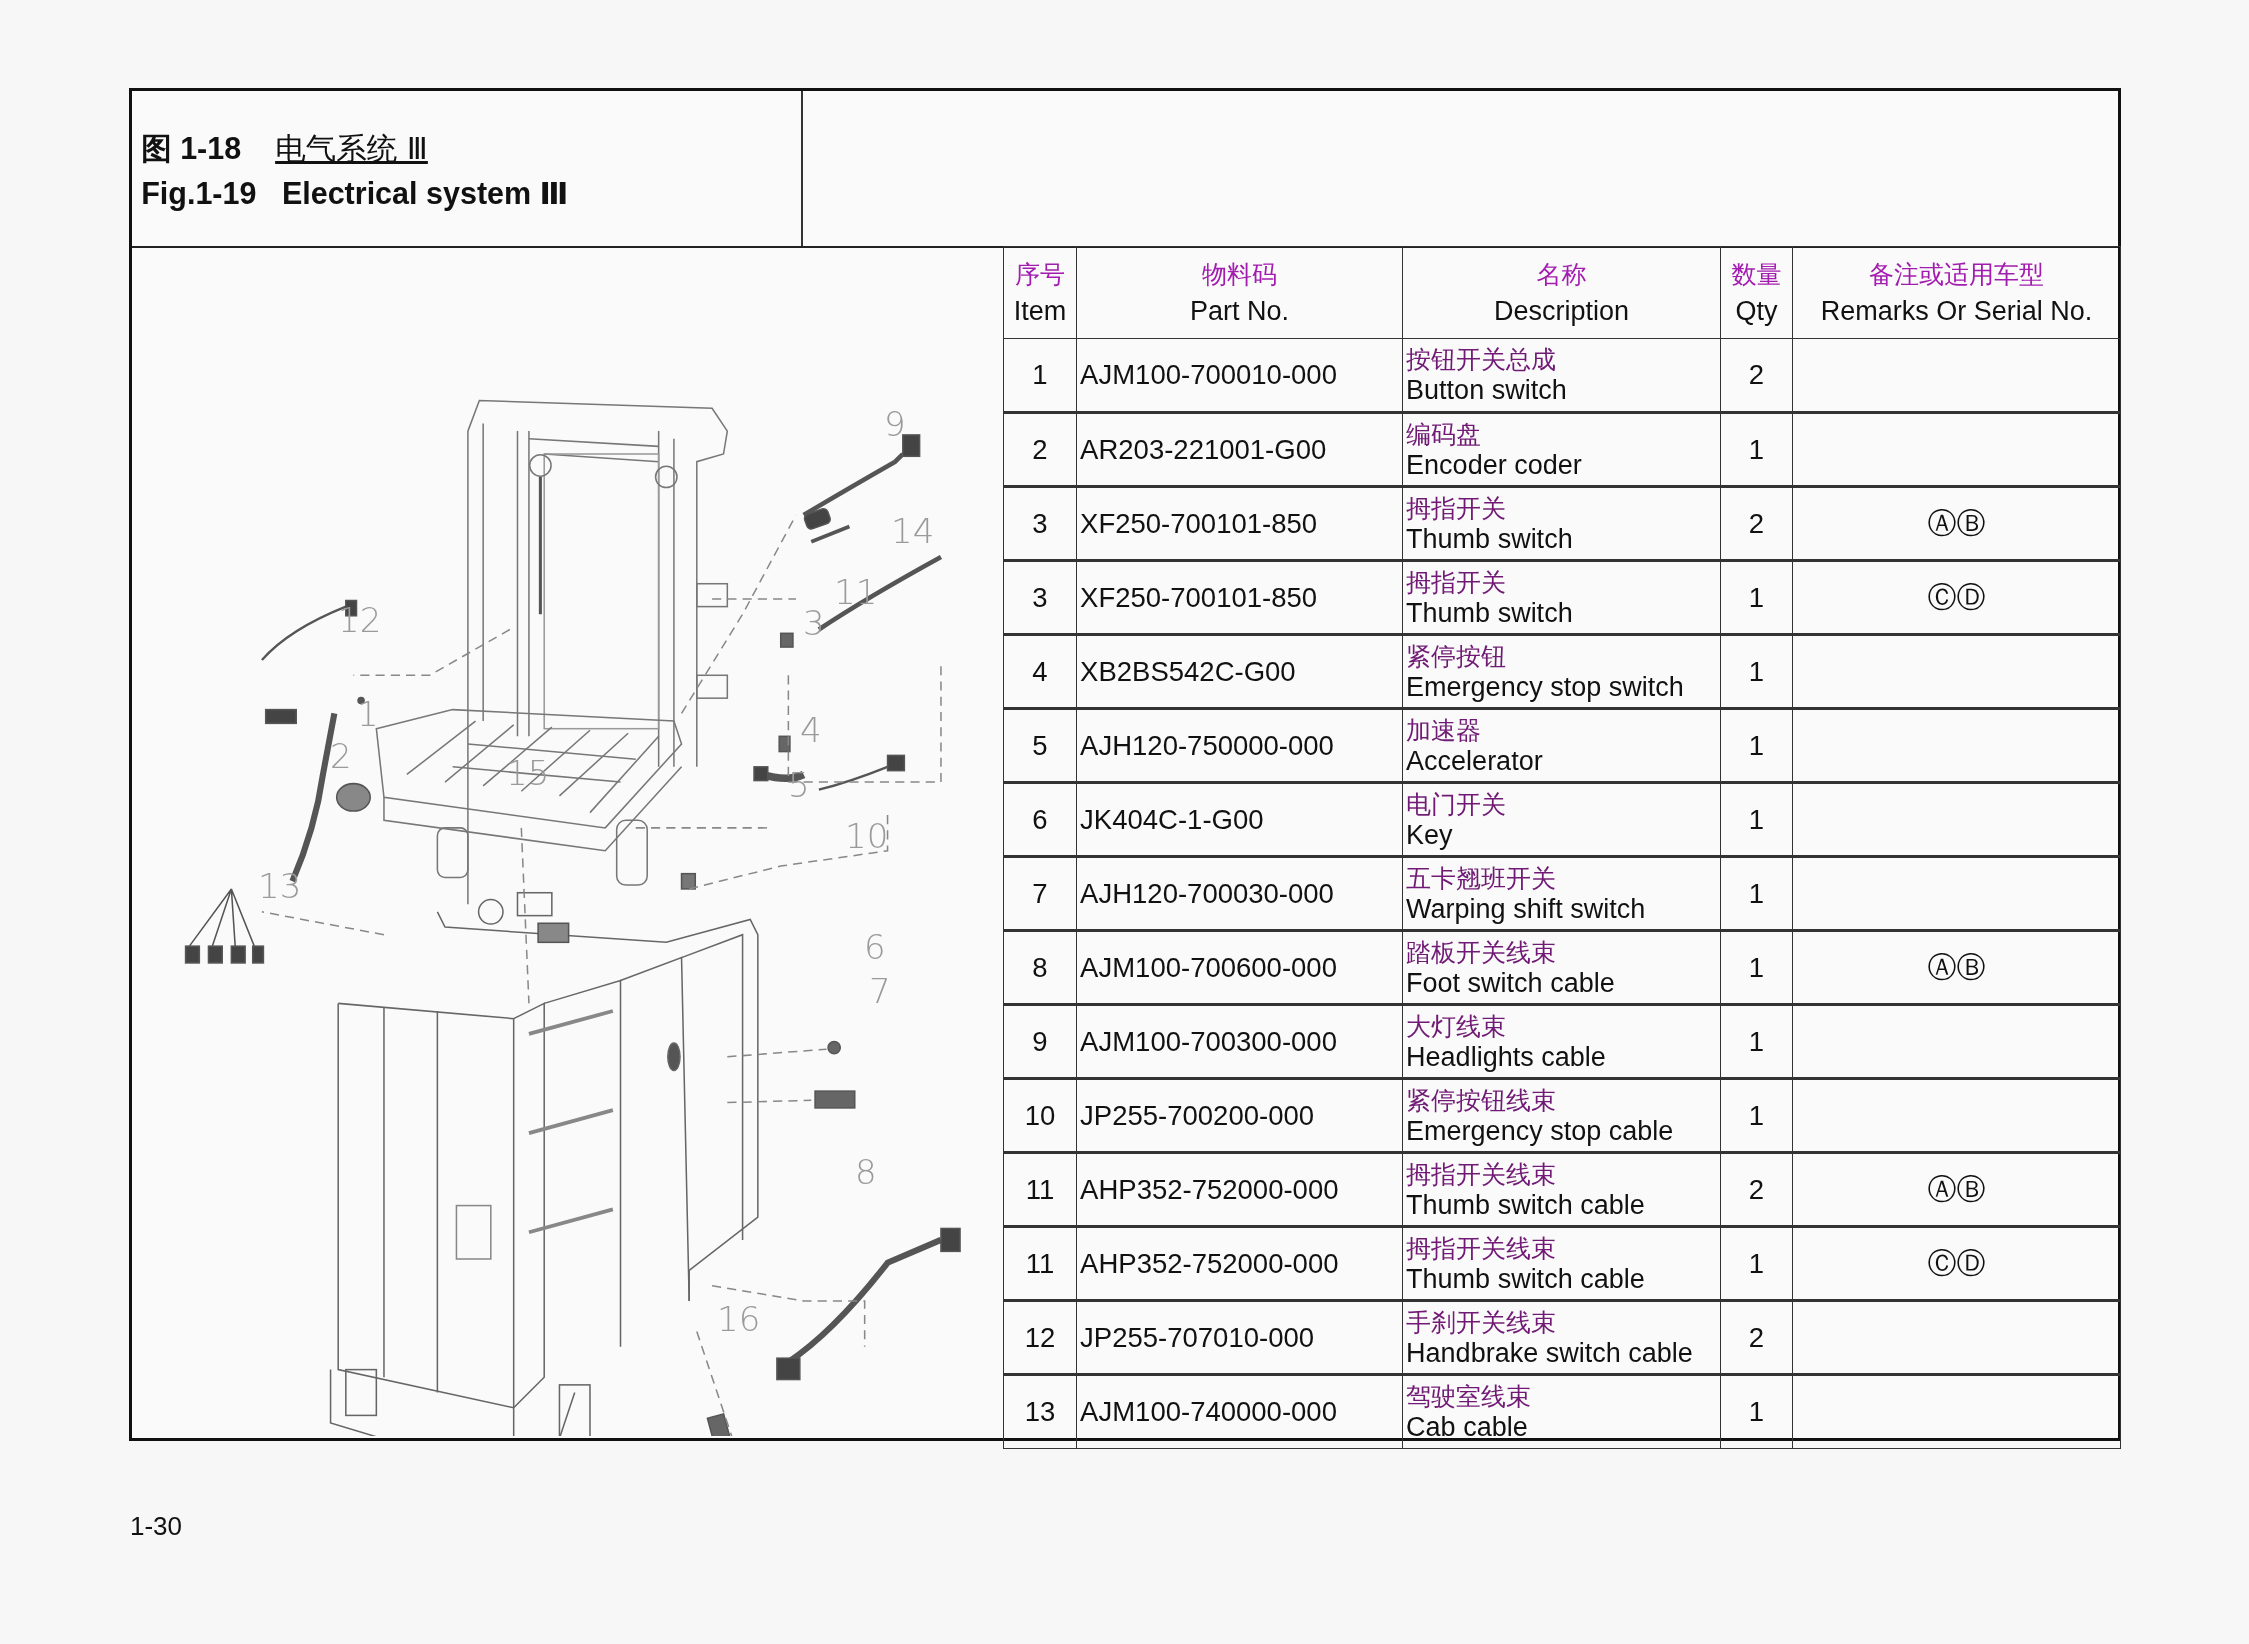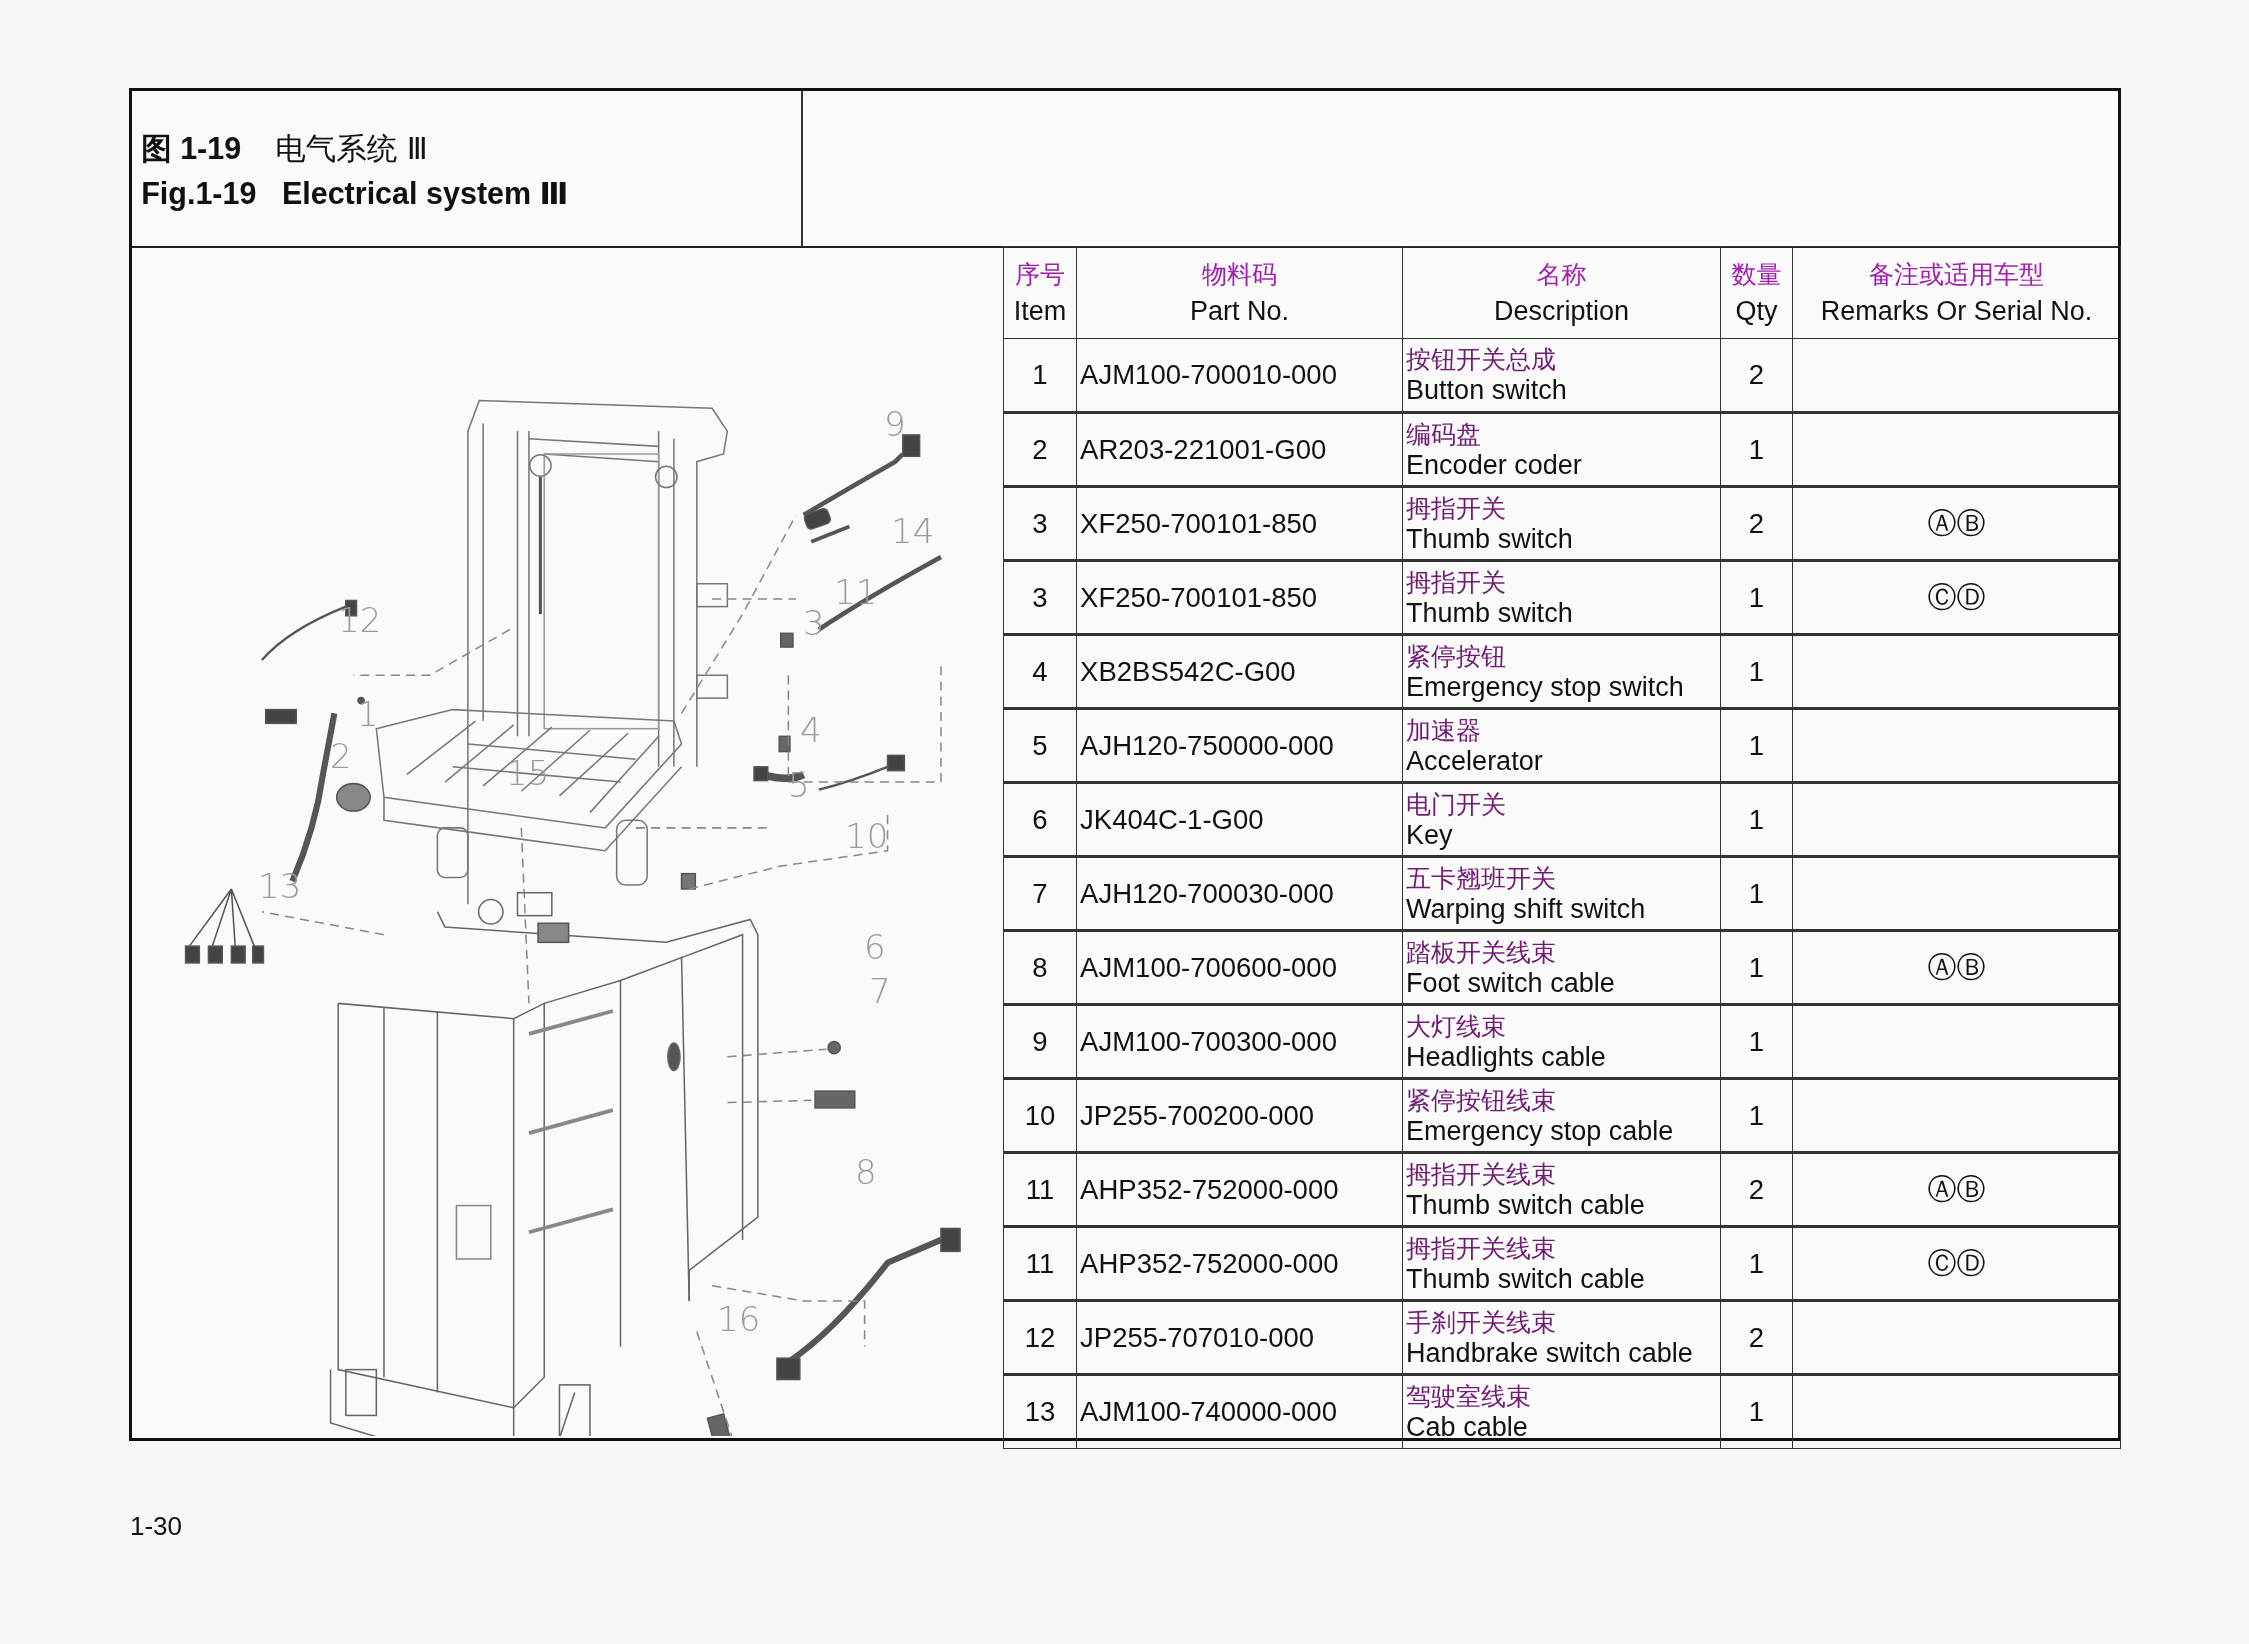--- a/index.html
+++ b/index.html
@@ -3,21 +3,21 @@
 <meta charset="utf-8">
 <style>
   html,body{margin:0;padding:0;}
   body{width:2250px;height:1644px;background:#f7f7f7;position:relative;overflow:hidden;
        font-family:"Liberation Sans","DejaVu Sans",sans-serif;color:#111;}
   .frame{position:absolute;left:129px;top:88px;width:1992px;height:1353px;
          border:3.8px solid #111;box-sizing:border-box;background:#fafafa;}
   .hdr-divider{position:absolute;left:0;top:155px;width:100%;height:2.3px;background:#222;}
   .title-divider{position:absolute;left:669px;top:0;width:1.5px;height:156px;background:#333;}
   .title-cn{position:absolute;left:9.2px;top:38px;font-size:30.5px;font-weight:bold;white-space:pre;}
-  .title-cn .cn{font-family:"DejaVu Sans",sans-serif;font-weight:normal;}
+  .title-cn .cn{font-family:"DejaVu Sans",sans-serif;font-weight:normal;text-decoration:underline;}
   .title-en{position:absolute;left:9.2px;top:85px;font-size:30.5px;font-weight:bold;white-space:pre;}
   .models{position:absolute;left:679px;top:4.6px;font-size:26px;white-space:pre;letter-spacing:-0.4px;}
   .diagram{position:absolute;left:0;top:157px;width:874px;height:1188px;}
   .callout{position:absolute;font-size:34px;color:#9a9a9a;font-family:"DejaVu Sans",sans-serif;font-weight:200;}
   table.parts{position:absolute;left:871px;top:155px;width:1117px;border-collapse:collapse;table-layout:fixed;}
   table.parts td, table.parts th{border:1.5px solid #333;padding:0;font-weight:normal;}
   table.parts tr{height:74px;}
   table.parts tr.head{height:92px;}
   table.parts tr + tr td{border-top:3.1px solid #333;}
   .th-cell{text-align:center;font-size:27px;line-height:37px;}
@@ -30,21 +30,21 @@
   .c-rem{text-align:center;font-size:29px;}
   .page-no{position:absolute;left:130px;top:1511px;font-size:26px;}
 </style>
 </head>
 <body>
 
 <div class="frame">
   <div class="title-divider"></div>
   <div class="hdr-divider"></div>
 
-  <div class="title-cn"><span>图 1-19</span>    <span class="cn">电气系统 Ⅲ</span></div>
+  <div class="title-cn"><span>图 1-18</span>    <span class="cn">电气系统 Ⅲ</span></div>
   <div class="title-en"><span>Fig.1-19</span>   <span>Electrical system Ⅲ</span></div>
 
   <div class="diagram">
     <svg width="874" height="1188" viewBox="0 0 1145 1557" fill="none" stroke="#777" stroke-width="2">
 
       <g>
         <path d="M440 240 L455 200 L760 210 L780 240 L775 270 L740 280 L740 680"></path>
         <path d="M440 240 L440 860"></path>
         <path d="M460 230 L460 620"></path>
         <path d="M505 240 L505 640"></path>

